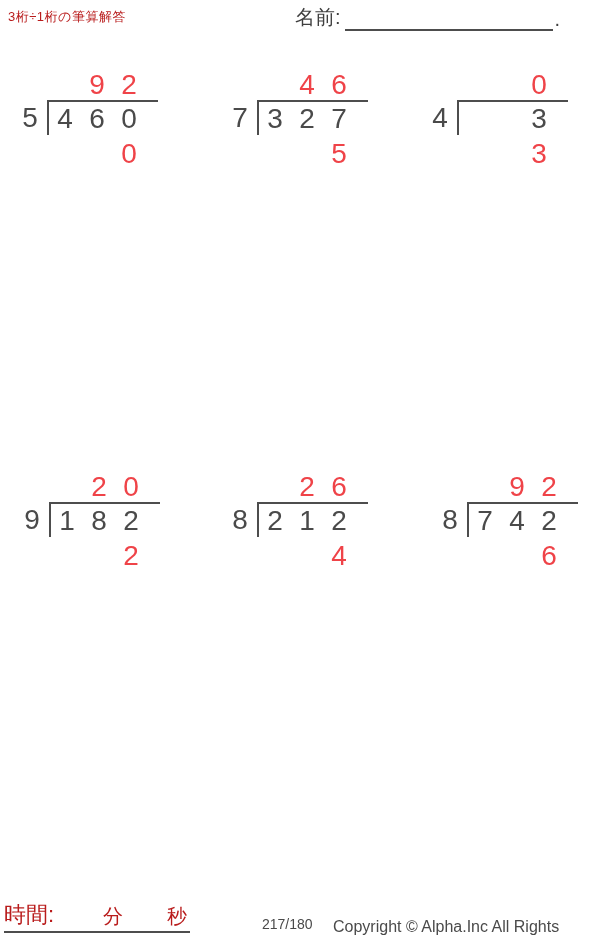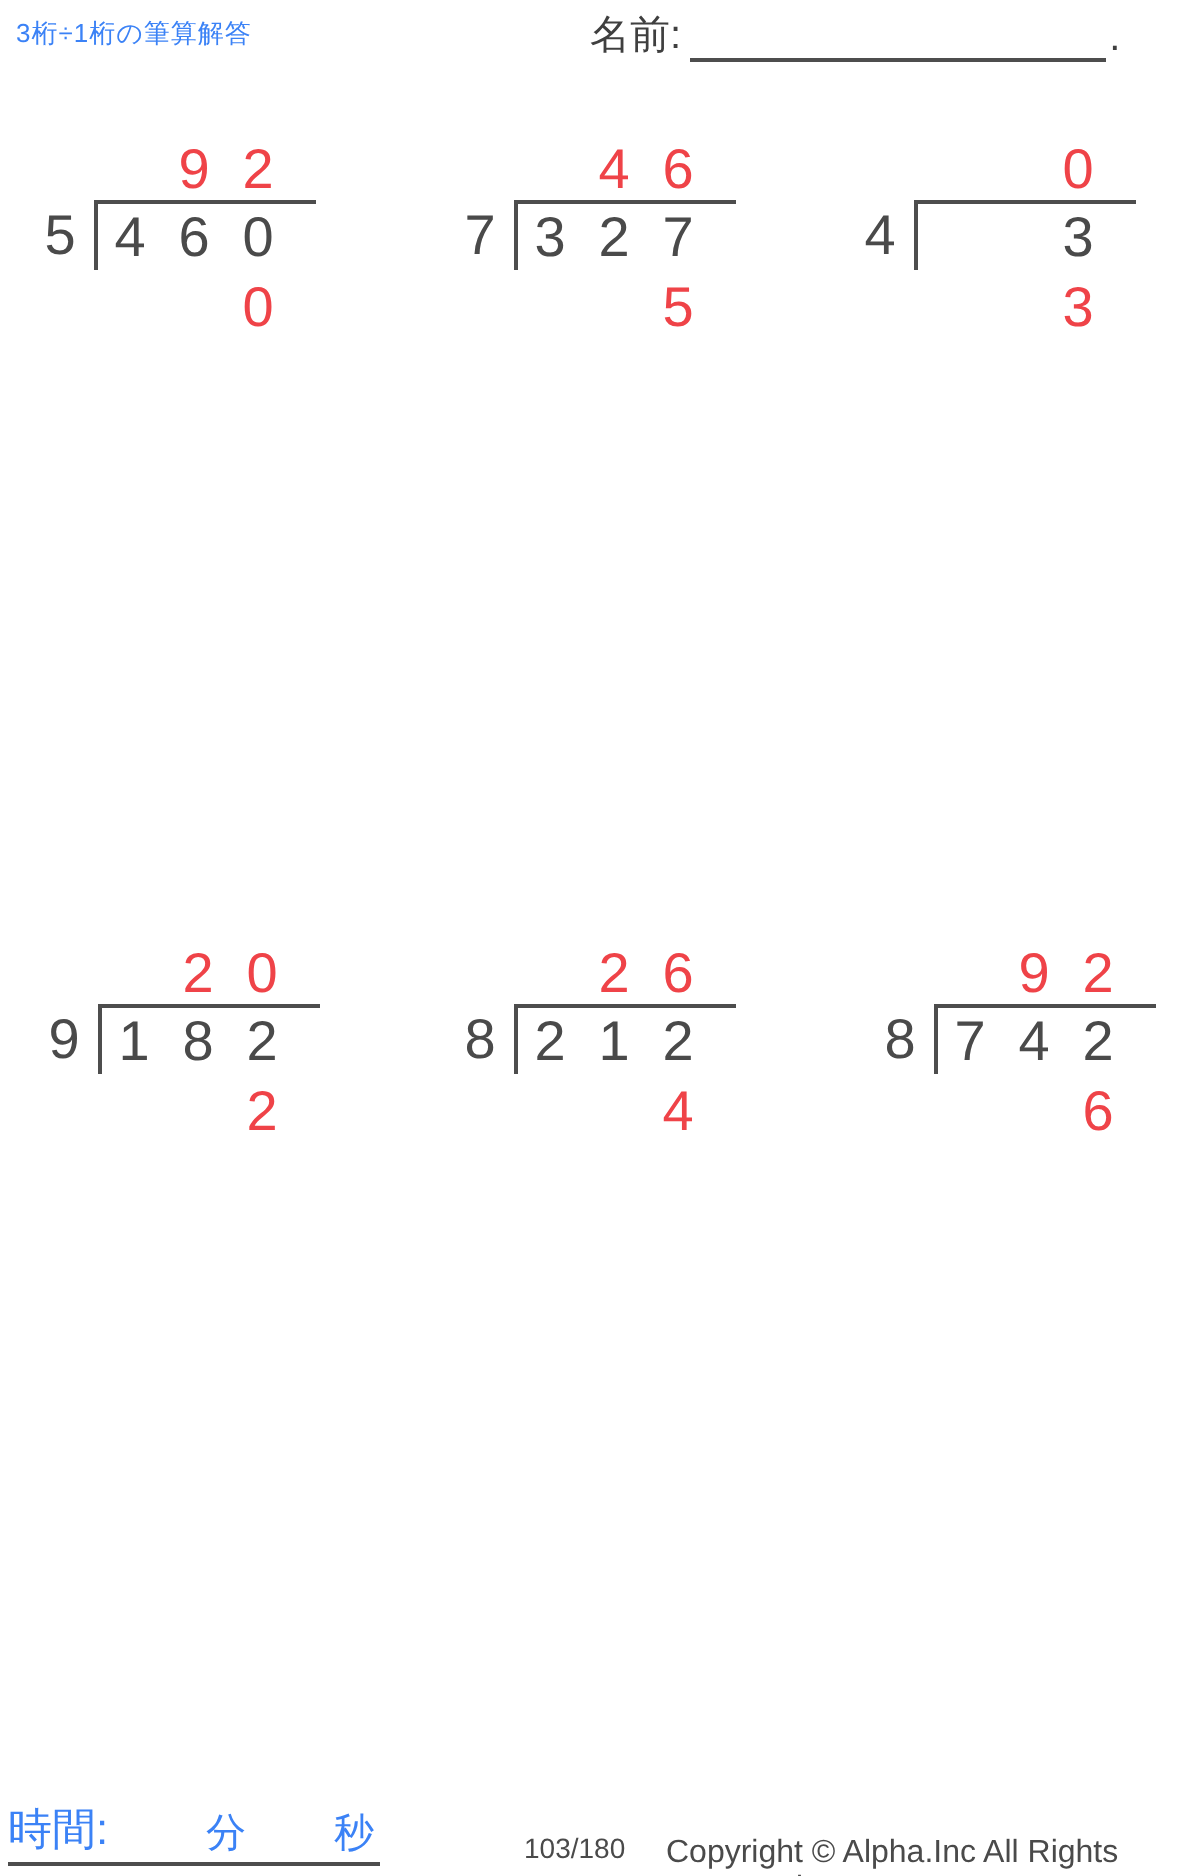--- a/index.html
+++ b/index.html
@@ -8,21 +8,21 @@
     width:600px; height:938px;
     position:relative;
     font-family:"Liberation Sans", sans-serif;
     color:#4a4a4a;
     overflow:hidden;
   }
 
   
   .ws-title {
     position:absolute; left:8px; top:8px;
-    font-size:13px; color:#3b82f6; letter-spacing:0.5px;
+    font-size:13px; color:#b91c1c; letter-spacing:0.5px;
   }
   .name-row {
     position:absolute; left:295px; top:4px;
     display:flex; align-items:flex-end;
     font-size:20px; color:#3f3f3f;justify-content:center;
   }
   .name-line {
     display:inline-block; width:208px; height:24px;
     border-bottom:2px solid #4d4d4d; margin-left:4px;
   }
@@ -49,21 +49,21 @@
     border-left:2px solid #4d4d4d;
     height:35px; padding-right:13px;
   }
   .remainder-row { margin-top:6px; }
 
   
   .time-row {
     position:absolute; left:4px; top:905px;
     width:186px; height:28px;
     border-bottom:2px solid #4d4d4d;
-    color:#3b82f6;
+    color:#b91c1c;
   }
   .time-label { position:absolute; left:0; bottom:1px; font-size:22px; }
   .min-label  { position:absolute; left:99px;  bottom:1px; font-size:20px; }
   .sec-label  { position:absolute; left:163px; bottom:1px; font-size:20px; }
   .page-num   { position:absolute; left:262px; top:916px; font-size:14px; color:#4a4a4a; }
   .copyright  { position:absolute; left:333px; top:918px; font-size:16px; color:#4a4a4a; }
 </style>
 </head>
 <body>
 
@@ -198,14 +198,14 @@
     <span class="cell red"></span>
     <span class="cell red">6</span>
   </div>
 </div>
 
 <div class="time-row">
   <span class="time-label">時間:</span>
   <span class="min-label">分</span>
   <span class="sec-label">秒</span>
 </div>
-<div class="page-num">103/180</div>
+<div class="page-num">217/180</div>
 <div class="copyright">Copyright © Alpha.Inc All Rights Reserved.</div>
 
 </body></html>

